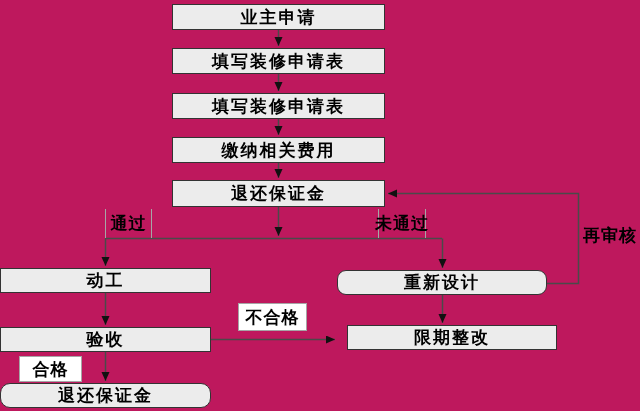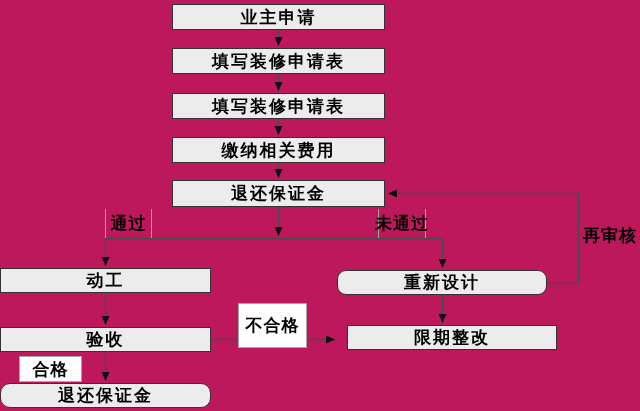--- a/index.html
+++ b/index.html
@@ -120,17 +120,17 @@
   <div class="node" style="left:337px; top:270px; width:210px; height:25px;border-radius:9px;">重新设计</div>
 
   <div class="node" style="left:337px; top:325px; width:210px; height:25px;margin-left:10px;">限期整改</div>
 
   <div class="edge-label cell" style="left:105px; top:209px; width:47px; height:29px;">通过</div>
 
   <div class="edge-label cell" style="left:378px; top:209px; width:48px; height:29px;">未通过</div>
 
   <div class="edge-label plain" style="left:580px; top:223px; width:60px; height:24px;">再审核</div>
 
-  <div class="edge-label boxed" style="left:238px; top:303px; width:69px; height:45px;">不合格</div>
+  <div class="edge-label boxed" style="left:238px; top:303px; width:69px; height:28px;">不合格</div>
 
   <div class="edge-label boxed" style="left:19px;  top:356px; width:63px; height:26px;">合格</div>
 
 </div>
 
 </body></html>

